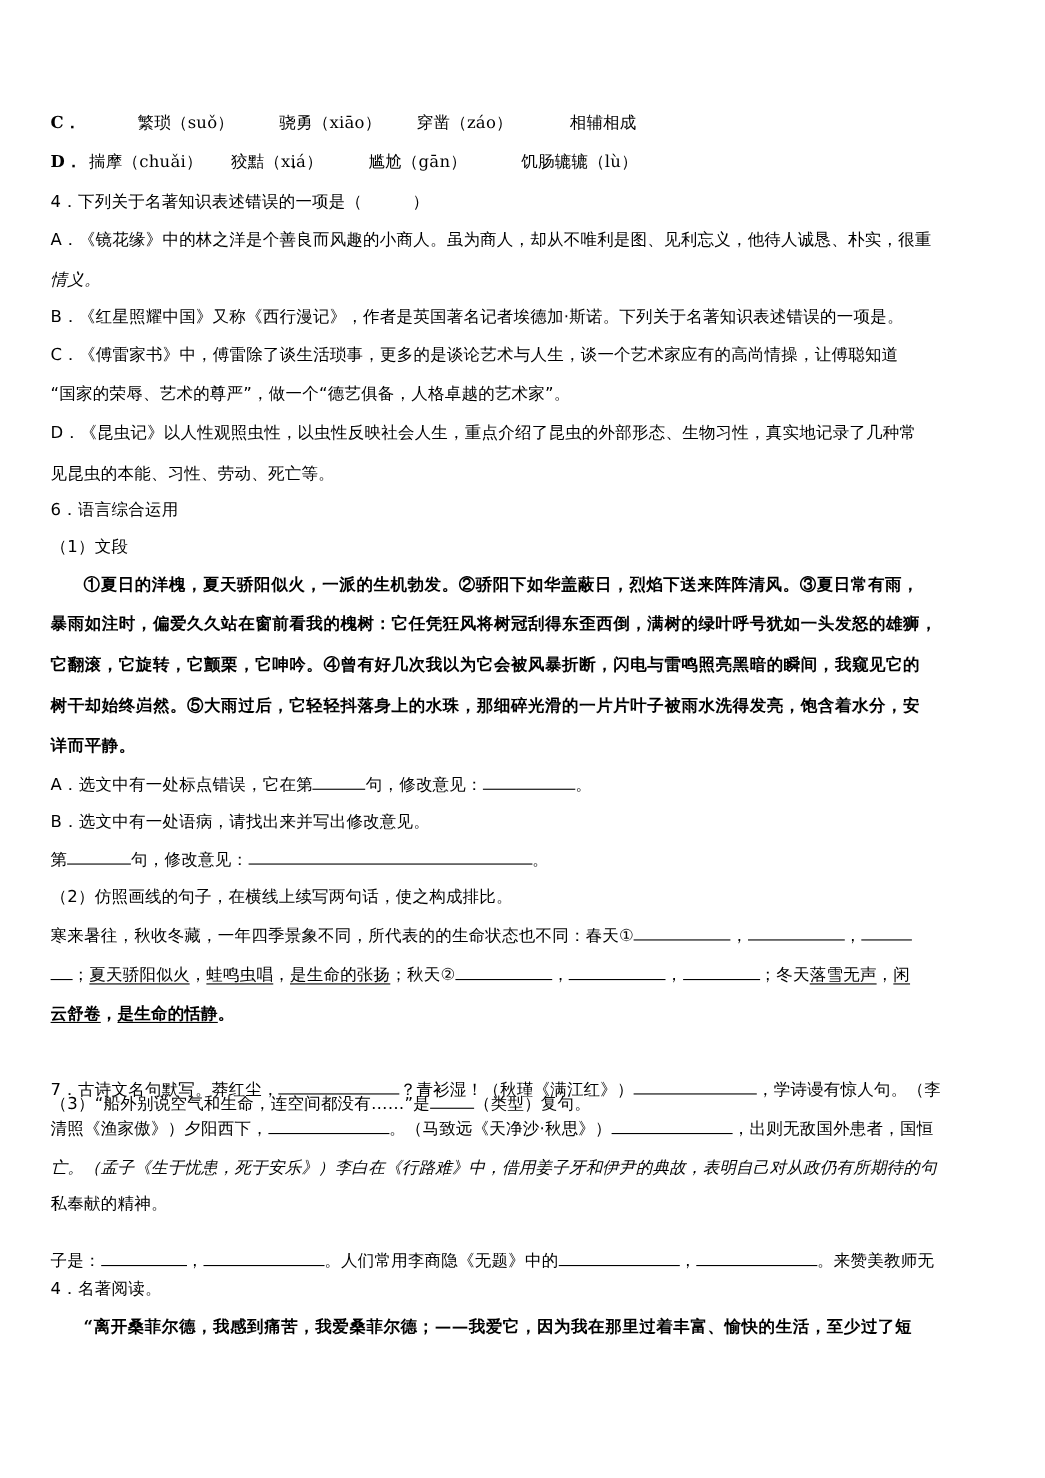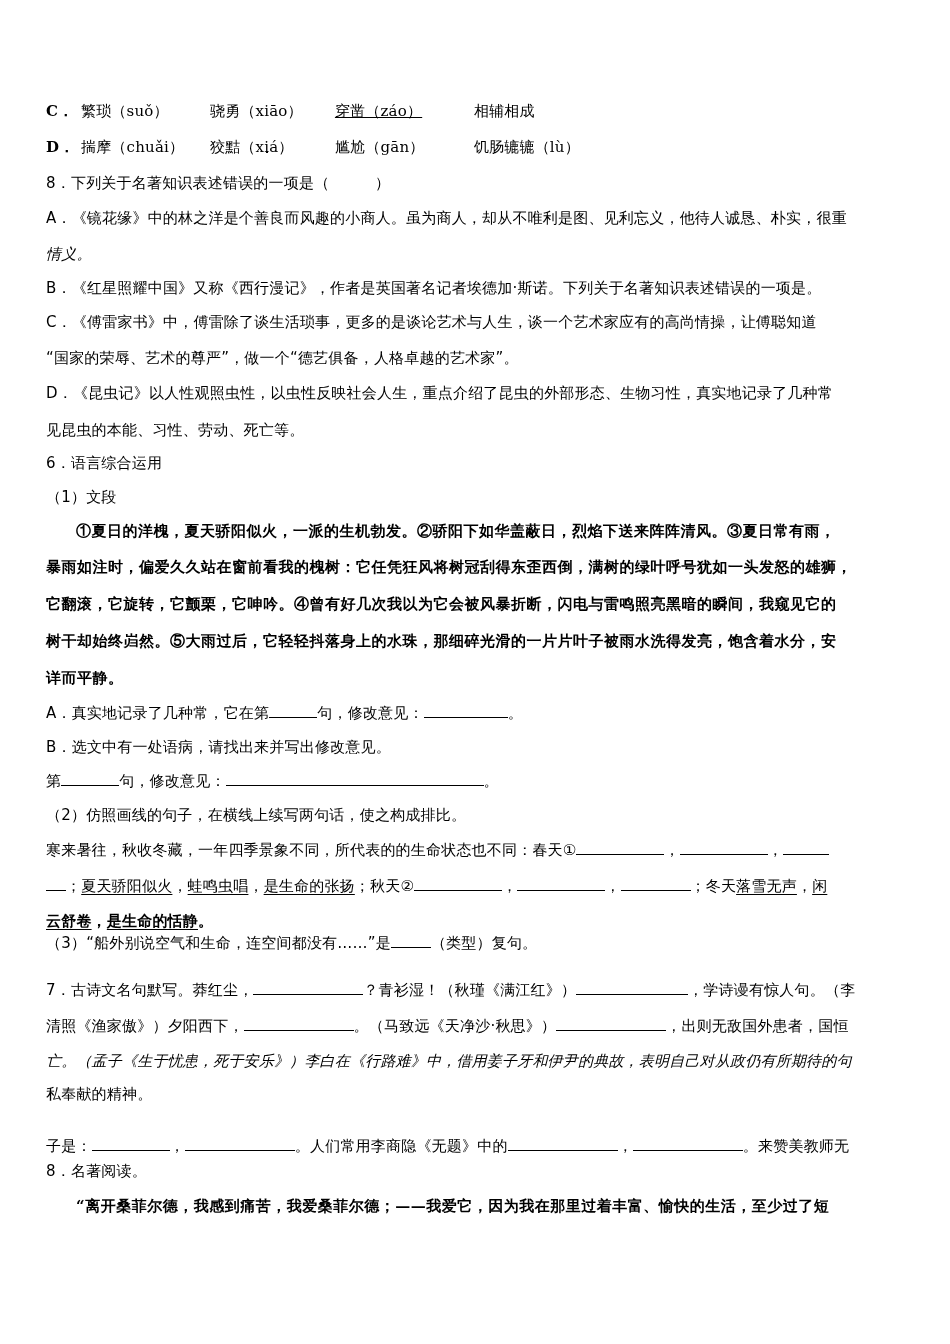--- a/index.html
+++ b/index.html
@@ -49,55 +49,55 @@
       background: #000;
     }
   </style>
 </head>
 <body>
 
 <div class="page">
 
   <div class="line opt-row" style="top:101px;">
     <span class="bold serif" style="width:30px;">C．</span>
-    <span class="serif" style="width:124px;">繁琐（suǒ）</span>
+    <span class="serif" style="width:124px;margin-left:44px;">繁琐（suǒ）</span>
     <span class="serif" style="width:120px;">骁勇（xiāo）</span>
-    <span class="serif" style="width:134px;text-decoration:underline;">穿凿（záo）</span>
+    <span class="serif" style="width:134px;">穿凿（záo）</span>
     <span class="serif">相辅相成</span>
   </div>
 
   <div class="line opt-row" style="top:137px;">
     <span class="bold serif" style="width:30px;">D．</span>
     <span class="serif" style="width:124px;">揣摩（chuǎi）</span>
     <span class="serif" style="width:120px;">狡黠（xiá）</span>
     <span class="serif" style="width:134px;">尴尬（gān）</span>
     <span class="serif">饥肠辘辘（lù）</span>
   </div>
   <div class="dot" style="left:220px;"></div>
 
-  <div class="line" style="top:173px;">8．下列关于名著知识表述错误的一项是（　　　）</div>
+  <div class="line" style="top:173px;">4．下列关于名著知识表述错误的一项是（　　　）</div>
   <div class="line" style="top:208px;">A．《镜花缘》中的林之洋是个善良而风趣的小商人。虽为商人，却从不唯利是图、见利忘义，他待人诚恳、朴实，很重</div>
   <div class="line" style="top:244px;font-style:italic;">情义。</div>
   <div class="line" style="top:278px;">B．《红星照耀中国》又称《西行漫记》，作者是英国著名记者埃德加·斯诺。下列关于名著知识表述错误的一项是。</div>
   <div class="line" style="top:312px;">C．《傅雷家书》中，傅雷除了谈生活琐事，更多的是谈论艺术与人生，谈一个艺术家应有的高尚情操，让傅聪知道</div>
   <div class="line" style="top:348px;">“国家的荣辱、艺术的尊严”，做一个“德艺俱备，人格卓越的艺术家”。</div>
   <div class="line" style="top:383px;">D．《昆虫记》以人性观照虫性，以虫性反映社会人生，重点介绍了昆虫的外部形态、生物习性，真实地记录了几种常</div>
   <div class="line" style="top:420px;">见昆虫的本能、习性、劳动、死亡等。</div>
 
   <div class="line" style="top:453px;">6．语言综合运用</div>
   <div class="line" style="top:487px;">（1）文段</div>
 
   <div class="line indent bold serif" style="top:521px; letter-spacing:0.5px;">①夏日的洋槐，夏天骄阳似火，一派的生机勃发。②骄阳下如华盖蔽日，烈焰下送来阵阵清风。③夏日常有雨，</div>
   <div class="line bold serif" style="top:557px; letter-spacing:0.5px;">暴雨如注时，偏爱久久站在窗前看我的槐树：它任凭狂风将树冠刮得东歪西倒，满树的绿叶呼号犹如一头发怒的雄狮，</div>
   <div class="line bold serif" style="top:594px; letter-spacing:0.5px;">它翻滚，它旋转，它颤栗，它呻吟。④曾有好几次我以为它会被风暴折断，闪电与雷鸣照亮黑暗的瞬间，我窥见它的</div>
   <div class="line bold serif" style="top:631px; letter-spacing:0.5px;">树干却始终岿然。⑤大雨过后，它轻轻抖落身上的水珠，那细碎光滑的一片片叶子被雨水洗得发亮，饱含着水分，安</div>
   <div class="line bold serif" style="top:668px; letter-spacing:0.5px;">详而平静。</div>
 
   <div class="line" style="top:703px;">
-    <span>A．真实地记录了几种常，它在第</span><span class="blank" style="width:48px;"></span><span>句，修改意见：</span><span class="blank" style="width:84px;"></span><span>。</span>
+    <span>A．选文中有一处标点错误，它在第</span><span class="blank" style="width:48px;"></span><span>句，修改意见：</span><span class="blank" style="width:84px;"></span><span>。</span>
   </div>
 
   <div class="line" style="top:737px;">B．选文中有一处语病，请找出来并写出修改意见。</div>
 
   <div class="line" style="top:771px;">
     <span>第</span><span class="blank" style="width:58px;"></span><span>句，修改意见：</span><span class="blank" style="width:258px;"></span><span>。</span>
   </div>
 
   <div class="line" style="top:805px;">（2）仿照画线的句子，在横线上续写两句话，使之构成排比。</div>
 
@@ -106,36 +106,36 @@
   </div>
 
   <div class="line" style="top:876px;">
     <span class="blank" style="width:20px;"></span><span>；</span><span class="ul">夏天骄阳似火</span><span>，</span><span class="ul">蛙鸣虫唱</span><span>，</span><span class="ul">是生命的张扬</span><span>；</span><span>秋天②</span><span class="blank" style="width:88px;"></span><span>，</span><span class="blank" style="width:88px;"></span><span>，</span><span class="blank" style="width:70px;"></span><span>；</span><span>冬天</span><span class="ul">落雪无声</span><span>，</span><span class="ul">闲</span>
   </div>
 
   <div class="line" style="top:911px;font-weight:bold;">
     <span class="ul">云舒卷</span><span>，</span><span class="ul">是生命的恬静</span><span>。</span>
   </div>
 
-  <div class="line" style="top:933px;">
+  <div class="line" style="top:993px;">
     <span>（3）“船外别说空气和生命，连空间都没有……”是</span><span class="blank" style="width:40px;"></span><span>（类型）复句。</span>
   </div>
 
   <div class="line" style="top:980px;">
     <span>7．古诗文名句默写。莽红尘，</span><span class="blank" style="width:110px;"></span><span>？青衫湿！（秋瑾《满江红》）</span><span class="blank" style="width:112px;"></span><span>，学诗谩有惊人句。（李</span>
   </div>
 
   <div class="line" style="top:1016px;text-align:right;">
     <span>清照《渔家傲》）夕阳西下，</span><span class="blank" style="width:110px;"></span><span>。（马致远《天净沙·秋思》）</span><span class="blank" style="width:110px;"></span><span>，出则无敌国外患者，国恒</span>
   </div>
 
   <div class="line" style="top:1051px;font-style:italic;">亡。（孟子《生于忧患，死于安乐》）李白在《行路难》中，借用姜子牙和伊尹的典故，表明自己对从政仍有所期待的句</div>
 
   <div class="line" style="top:1136px;">
     <span>子是：</span><span class="blank" style="width:78px;"></span><span>，</span><span class="blank" style="width:110px;"></span><span>。人们常用李商隐《无题》中的</span><span class="blank" style="width:110px;"></span><span>，</span><span class="blank" style="width:110px;"></span><span>。来赞美教师无</span>
   </div>
 
   <div class="line" style="top:1084px;">私奉献的精神。</div>
 
-  <div class="line" style="top:1161px;">8．名著阅读。</div>
+  <div class="line" style="top:1161px;">4．名著阅读。</div>
   <div class="line indent bold serif" style="top:1196px; letter-spacing:0.5px;">“离开桑菲尔德，我感到痛苦，我爱桑菲尔德；——我爱它，因为我在那里过着丰富、愉快的生活，至少过了短</div>
 
 </div>
 
 </body></html>

